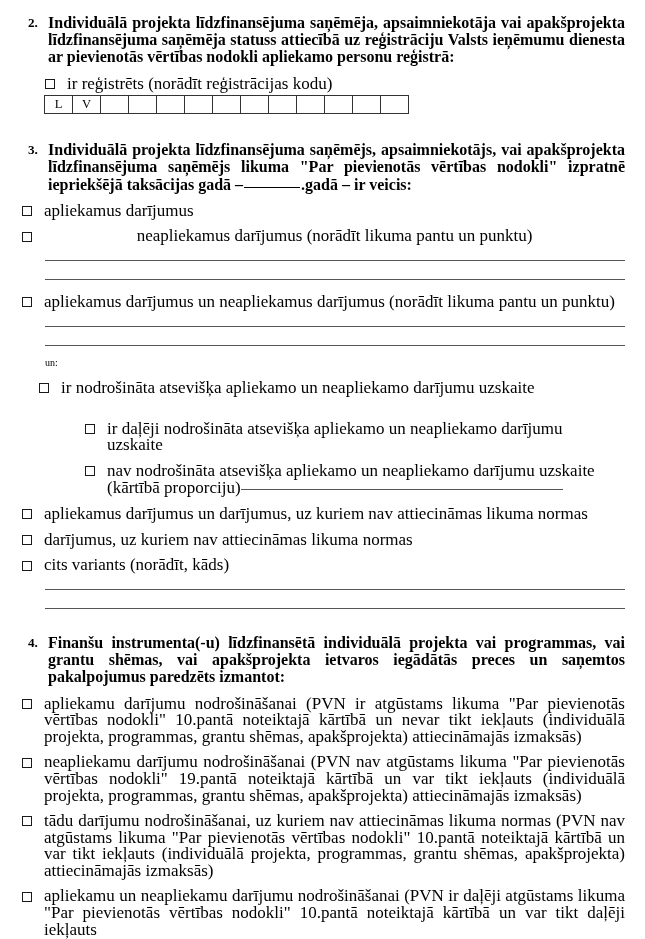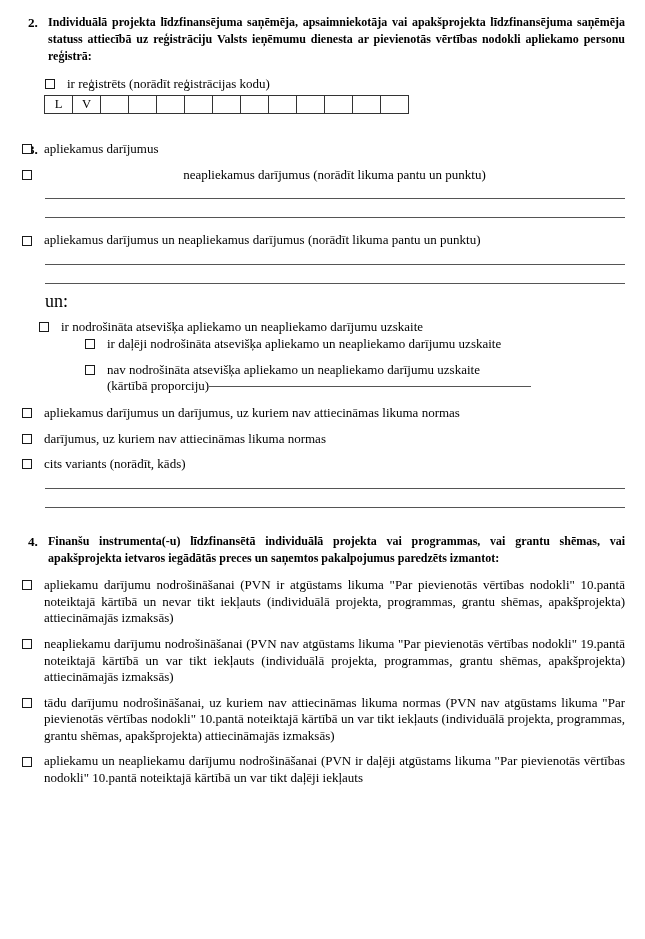--- a/index.html
+++ b/index.html
@@ -32,39 +32,39 @@
   .sec-num {
     position: absolute;
     left: 28px;
     top: 0;
     font-weight: bold;
     font-size: 13.2px;
     line-height: 17.2px;
   }
   .sec-title {
     font-weight: bold;
-    font-size: 12px;
+    font-size: 16px;
     line-height: 17.2px;
     text-align: justify;
     text-justify: inter-word;
     margin: 0;
   }
   .sec-title .blankline {
     display: inline-block;
     width: 56px;
     border-bottom: 1.2px solid #000;
     vertical-align: 2px;
     margin: 0 1px;
   }
 
   
   .cb-row {
     position: relative;
     padding-left: 22px;
-    font-size: 13px;
+    font-size: 17px;
     line-height: 16.6px;
     margin: 0;
   }
   .cb-row.justified {
     text-align: justify;
     text-justify: inter-word;
   }
   .cb-box {
     position: absolute;
     left: 0;
@@ -140,20 +140,21 @@
       <td></td>
       <td></td>
       <td></td>
     </tr>
   </tbody>
     </table>
 
 
   <div class="section" style="margin-top:27px;">
     <span class="sec-num">3.</span>
+    <p class="sec-title"><span>Individuālā projekta līdzfinansējuma saņēmējs, apsaimniekotājs, vai apakšprojekta līdzfinansējuma saņēmējs likuma "Par pievienotās vērtības nodokli" izpratnē iepriekšējā taksācijas gadā –</span><span class="blankline"></span><span>.gadā – ir veicis:</span></p>
   </div>
 
   <div class="cb-row level1" style="margin-top:10px;">
     <span class="cb-box"></span>
     <span>apliekamus darījumus</span>
   </div>
 
   <div class="cb-row level1" style="margin-top:9px;text-align:center;">
     <span class="cb-box"></span>
     <span>neapliekamus darījumus (norādīt likuma pantu un punktu)</span>
@@ -163,28 +164,28 @@
   <div class="rule" style="margin:18px 20px 0 45px;"></div>
 
   <div class="cb-row level1" style="margin-top:14px;">
     <span class="cb-box"></span>
     <span>apliekamus darījumus un neapliekamus darījumus (norādīt likuma pantu un punktu)</span>
   </div>
 
   <div class="rule" style="margin:15px 20px 0 45px;"></div>
   <div class="rule" style="margin:18px 20px 0 45px;"></div>
 
-  <div style="margin-left:45px; margin-top:9px; font-size:18px; line-height:16.6px;">un:</div>
+  <div style="margin-left:45px; margin-top:9px; font-size:10px; line-height:16.6px;">un:</div>
 
   <div class="cb-row level2" style="margin-top:9px;margin-left:39px;">
     <span class="cb-box"></span>
     <span>ir nodrošināta atsevišķa apliekamo un neapliekamo darījumu uzskaite</span>
   </div>
 
-  <div class="cb-row level2" style="margin-top:1px;">
+  <div class="cb-row level2" style="margin-top:24px;">
     <span class="cb-box"></span>
     <span>ir daļēji nodrošināta atsevišķa apliekamo un neapliekamo darījumu uzskaite</span>
   </div>
 
   <div class="cb-row level2" style="margin-top:9px;">
     <span class="cb-box"></span>
     <span>nav nodrošināta atsevišķa apliekamo un neapliekamo darījumu uzskaite</span>
     <span class="sp"></span>
     <span>(kārtībā proporciju)</span><span class="inline-rule" style="width:322px;"></span>
   </div>

